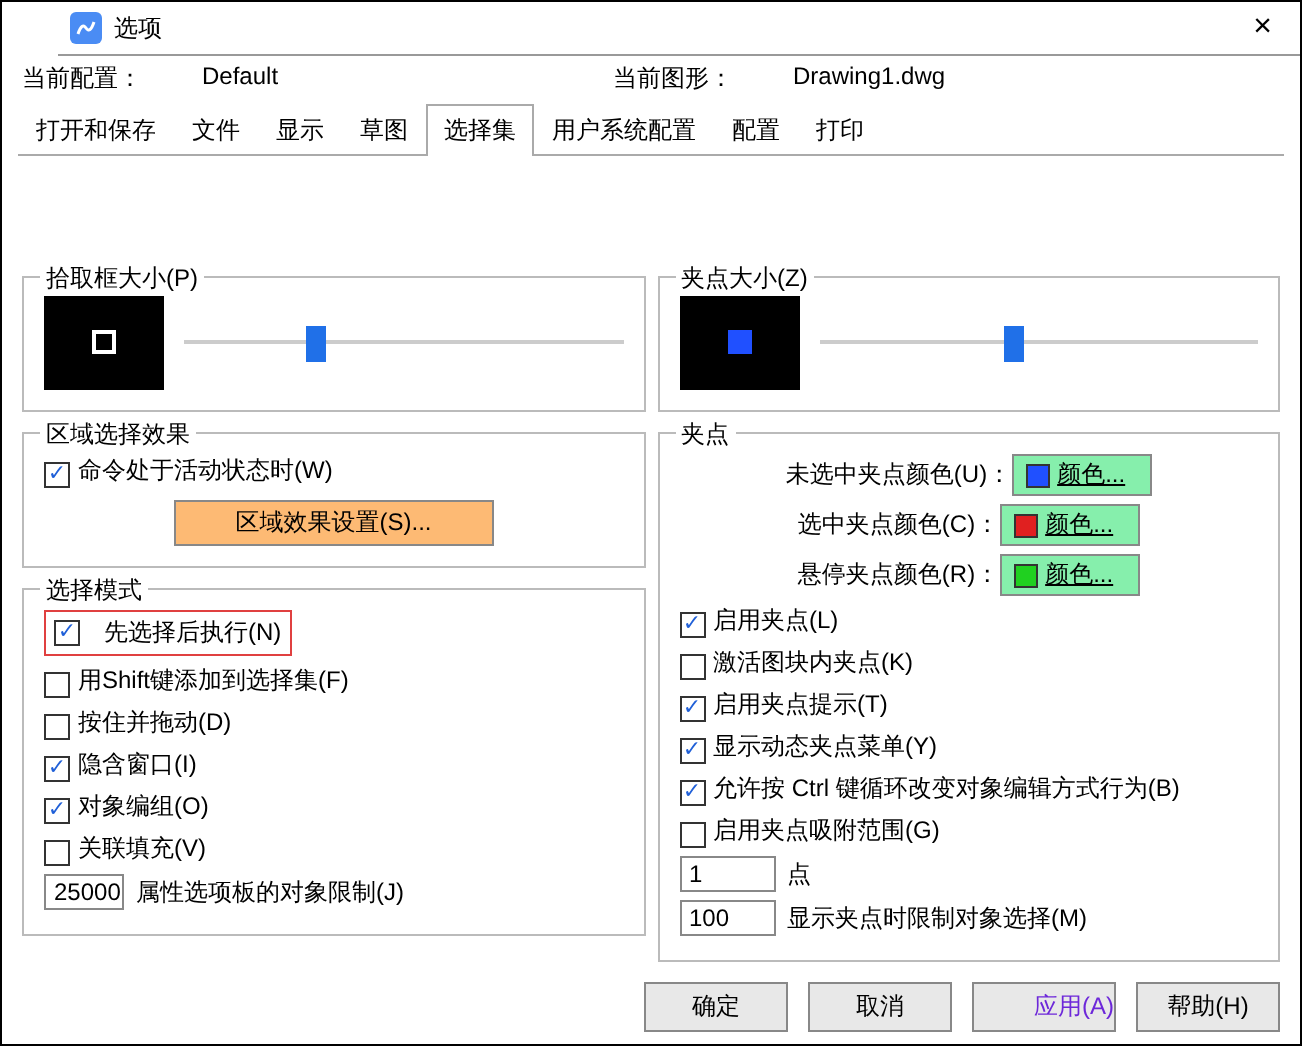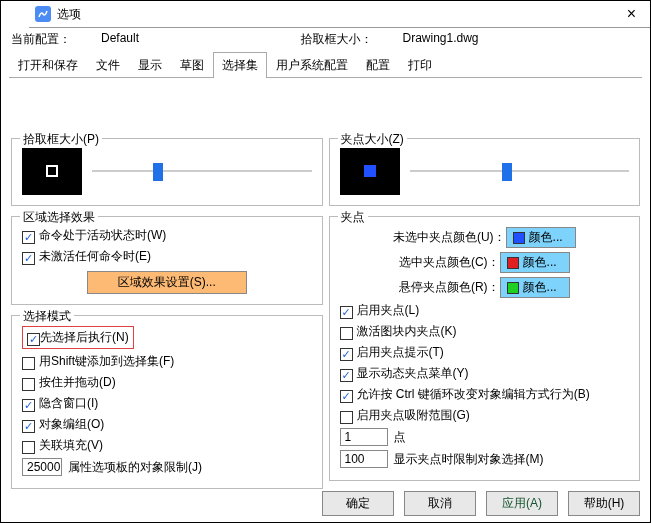--- a/index.html
+++ b/index.html
@@ -23,48 +23,48 @@
 .preview-box { width: 60px; height: 48px; background: #000; display: flex; align-items: center; justify-content: center; }
 .pickbox { width: 12px; height: 12px; border: 2px solid #fff; }
 .grippoint { width: 12px; height: 12px; background: #2050ff; }
 .slider { flex: 1; height: 20px; position: relative; }
 .slider .track { position: absolute; top: 9px; left: 0; right: 0; height: 2px; background: #ccc; }
 .slider .thumb { position: absolute; top: 2px; width: 10px; height: 18px; background: #2070e8; }
 .chkrow { display: flex; align-items: flex-end; padding: 2px 0; gap: 4px; }
 .chk { width: 13px; height: 13px; border: 1px solid #333; display: inline-flex; align-items: center; justify-content: center; }
 .chk.checked::after { content: "✓"; color: #2060d8; font-size: 11px; line-height: 1; }
 .wide-btn { margin: 4px auto 0; display: block; padding: 2px 30px; border: 1px solid #888; background: #fdba74; }
-.redbox { border: 1.5px solid #e04040; padding: 2px 4px; display: inline-flex; align-items: flex-end; gap: 0; margin: 2px 0; }
+.redbox { border: 1.5px solid #e04040; padding: 2px 4px; display: inline-flex; align-items: center; gap: 12px; margin: 2px 0; }
 .colorrow { display: flex; align-items: center; justify-content: center; padding: 2px 0; }
-.colorbtn { border: 1px solid #888; background: #7dd3fc; padding: 1px 6px; display: inline-flex; align-items: center; gap: 4px; min-width: 70px; }
+.colorbtn { border: 1px solid #888; background: #86efac; padding: 1px 6px; display: inline-flex; align-items: center; gap: 4px; min-width: 70px; text-decoration: underline; }
 .swatch { width: 12px; height: 12px; border: 1px solid #333; }
 .numrow { display: flex; align-items: center; gap: 6px; padding: 2px 0; }
 .numfield { border: 1px solid #888; padding: 1px 4px; width: 40px; background: #fff; }
 .footer { position: absolute; bottom: 6px; right: 10px; display: flex; gap: 10px; }
 .fbtn { border: 1px solid #888; background: #e8e8e8; padding: 3px 0; width: 72px; text-align: center; }
-.fbtn.disabled { color: #14532d; }
+.fbtn.disabled { color: #6d28d9; text-align: right; }
 </style>
 </head>
 <body>
 
 <div class="titlebar">
   <span class="icon">
       <svg viewBox="0 0 10 10">
         <path d="M1 8 Q3 2 5 5 T9 2" stroke="#fff" stroke-width="1.5" fill="none"></path>
       </svg>
     </span>
   <span class="title">选项</span>
   <span class="close">×</span>
 </div>
 
 <div class="inforow">
   <span>当前配置：</span>
   <span class="val">Default</span>
   <span class="spacer"></span>
-  <span>拾取框大小：</span>
+  <span>当前图形：</span>
   <span class="val">Drawing1.dwg</span>
   <span class="spacer"></span>
 </div>
 
 <div class="tabs">
   <div class="tab">打开和保存</div>
   <div class="tab">文件</div>
   <div class="tab">显示</div>
   <div class="tab">草图</div>
   <div class="tab active">选择集</div>
@@ -87,24 +87,20 @@
           </div>
       </div>
     </div>
 
     <div class="group">
       <span class="legend">区域选择效果</span>
       <div class="chkrow">
           <span class="chk checked"></span>
           <span>命令处于活动状态时(W)</span>
         </div>
-      <div class="chkrow">
-          <span class="chk checked"></span>
-          <span>未激活任何命令时(E)</span>
-        </div>
       <button class="wide-btn">区域效果设置(S)...</button>
     </div>
 
     <div class="group">
       <span class="legend">选择模式</span>
       <div class="redbox">
         <span class="chk checked"></span>
           <span>先选择后执行(N)</span>
       </div>
       <div class="chkrow">

